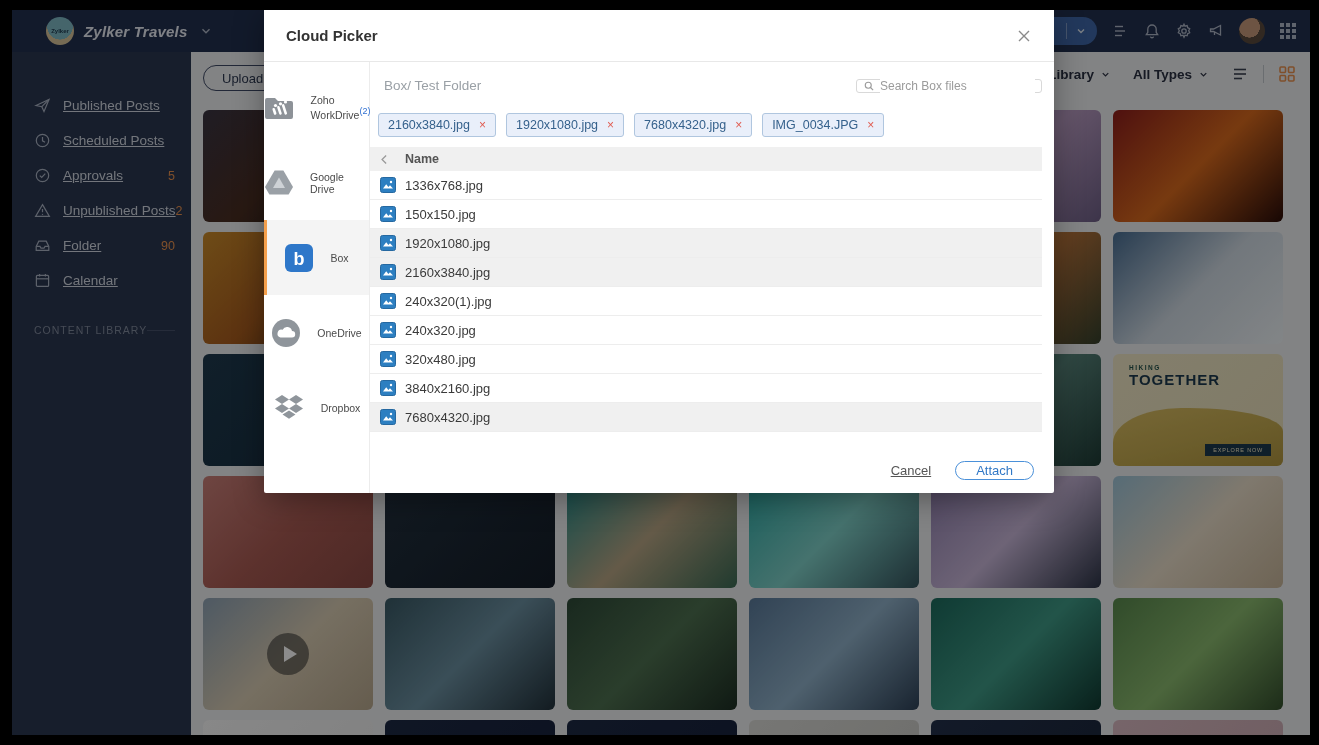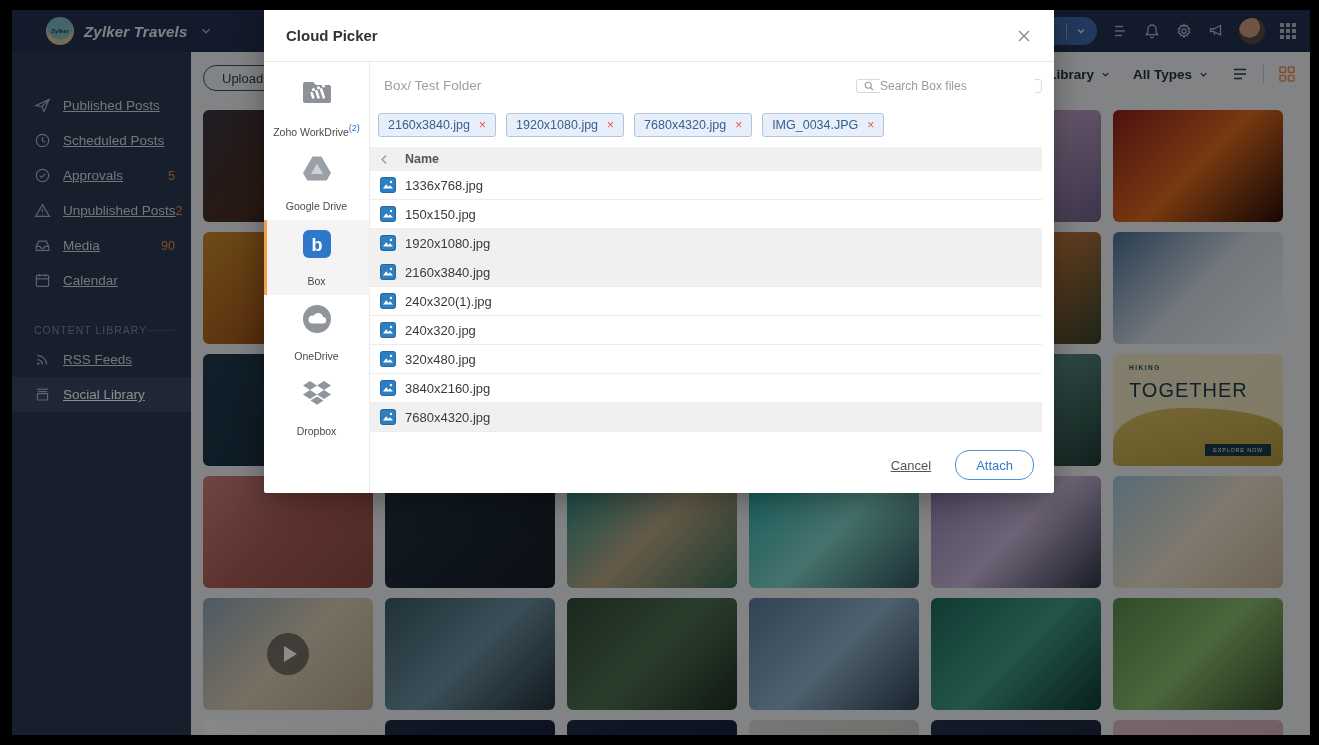--- a/index.html
+++ b/index.html
@@ -63,41 +63,41 @@
   .thumb { position:absolute; width:170px; height:112px; border-radius:6px; overflow:hidden; }
   .play-ov { position:absolute; left:50%; top:50%; transform:translate(-50%,-50%);
              width:42px; height:42px; border-radius:50%; background:rgba(40,40,40,.55);
              display:flex; align-items:center; justify-content:center; }
   .play-tri { width:0; height:0; border-left:13px solid #fff; border-top:8px solid transparent;
               border-bottom:8px solid transparent; margin-left:4px; }
   .card-caption { position:absolute; right:10px; top:52px; color:#c9b08a;
                   font-family:"DejaVu Serif", serif; font-style:italic; font-size:15px; }
   .poster { position:absolute; inset:0; padding:10px 0 0 16px; }
   .poster .kick { color:#23514a; font-size:6.5px; font-weight:bold; letter-spacing:1.5px; }
-  .poster .ttl { color:#1d3a4e; font-size:20px; font-weight:normal; letter-spacing:1px;margin-top:8px; }
+  .poster .ttl { color:#1d3a4e; font-size:15px; font-weight:bold; letter-spacing:1px; }
   .poster .hills { position:absolute; left:0; right:0; bottom:0; height:58px;
                    background:linear-gradient(165deg,#d8bc62 0%, #c2a84e 60%, #b09540 100%);
                    border-radius:40% 55% 0 0/ 60% 40% 0 0; }
   .poster .pbtn { position:absolute; right:12px; bottom:10px; background:#1d3a4e;
                   color:#efe6c6; font-size:5.5px; letter-spacing:.8px; padding:3px 8px; }
 
   
   #overlay { position:absolute; inset:0; background:rgba(0,0,0,.45); z-index:5; }
 
   
   #modal { position:absolute; left:252px; top:0; width:790px; height:483px; background:#fff;
            z-index:10; box-shadow:0 6px 30px rgba(0,0,0,.35); border-radius:0 0 2px 2px;
            display:flex; flex-direction:column; }
   #modal-header { height:52px; border-bottom:1px solid #e8e8e8; display:flex;
                   align-items:center; padding:0 22px; flex:none; }
   #modal-title { font-size:15px; font-weight:bold; color:#333; }
   #modal-close { margin-left:auto; width:16px; height:16px; color:#8a8a8a; cursor:pointer; }
   #modal-body { flex:1; display:flex; min-height:0; }
   #services { width:106px; border-right:1px solid #ececec; flex:none; padding-top:8px; }
-  .service { height:75px; display:flex; flex-direction:column; align-items:center;
+  .service { height:75px; display:flex; flex-direction:row; align-items:center;
              justify-content:center; gap:16px; cursor:pointer; position:relative; }
   .service.active { background:#f4f4f4; }
   .service.active::before { content:""; position:absolute; left:0; top:0; bottom:0;
                             width:3px; background:#f5a04c; }
   .svc-icon { height:30px; display:flex; align-items:center; justify-content:center; }
   .svc-label { font-size:10.5px; color:#4a4a4a; }
   .svc-label sup { color:#2f6fd1; font-size:9px; }
   #picker-main { flex:1; position:relative; padding:0 12px 0 0; min-width:0; }
   #picker-top { display:flex; align-items:center; margin:16px 0 0 14px; }
   #breadcrumb { color:#9aa0a6; font-size:13.5px; }
@@ -117,21 +117,21 @@
   #table-header .back-ic { width:13px; height:13px; color:#9a9a9a; cursor:pointer; }
   #table-header .col-name { font-size:12.5px; color:#555; font-weight:bold; }
   .file-row { height:29px; display:flex; align-items:center; gap:9px; padding-left:10px;
               border-bottom:1px solid #ededed; cursor:pointer; }
   .file-row.selected { background:#f0f0f0; }
   .file-ic { width:16px; height:16px; flex:none; }
   .file-name { font-size:13px; color:#3a3a3a; }
   #modal-footer { position:absolute; right:20px; bottom:13px; display:flex;
                   align-items:center; gap:24px; }
   #cancel-link { font-size:13px; color:#555; text-decoration:underline; cursor:pointer; }
-  #attach-btn { height:30px; padding:0 20px; border:1px solid #4a90d9; border-radius:14px;
+  #attach-btn { height:19px; padding:0 20px; border:1px solid #4a90d9; border-radius:14px;
                 background:#fff; color:#3178c6; font-size:13px; display:flex;
                 align-items:center; cursor:pointer; }
 </style>
 </head>
 <body>
 
 <div id="app">
 
   <div id="thumb-grid">
       <div class="thumb" style="left: 191px; top: 100px; background: linear-gradient(135deg, rgb(58, 52, 66), rgb(74, 46, 34), rgb(29, 26, 22));"></div>
@@ -281,60 +281,38 @@
           <span class="sb-label">Unpublished Posts</span>
           <span class="sb-badge">2</span>
         </div>
         <div class="sb-item">
           <span class="sb-icon">
             <svg viewBox="0 0 17 17" width="17" height="17" fill="none" stroke="currentColor" stroke-width="1.2">
               <path d="M2.2 9.4 L4.8 4.2 H12.2 L14.8 9.4 V13.4 H2.2 Z"></path>
               <path d="M2.2 9.4 H6 L7 11.2 H10 L11 9.4 H14.8"></path>
             </svg>
           </span>
-          <span class="sb-label">Media</span>
+          <span class="sb-label">Folder</span>
           <span class="sb-badge">90</span>
         </div>
         <div class="sb-item">
           <span class="sb-icon">
             <svg viewBox="0 0 17 17" width="17" height="17" fill="none" stroke="currentColor" stroke-width="1.2">
               <rect x="2.4" y="3.4" width="12.2" height="11" rx="1"></rect>
               <path d="M2.4 6.8 H14.6"></path>
               <path d="M5.6 2 v2.6 M11.4 2 v2.6"></path>
             </svg>
           </span>
           <span class="sb-label">Calendar</span>
         </div>
       </div>
     <div class="sb-section">
       <span>CONTENT LIBRARY</span>
       <span class="rule"></span>
     </div>
-    <div id="sb-library">
-        <div class="sb-item">
-          <span class="sb-icon">
-            <svg viewBox="0 0 17 17" width="17" height="17" fill="none" stroke="currentColor" stroke-width="1.3">
-              <path d="M3.4 8.6 a5 5 0 0 1 5 5"></path>
-              <path d="M3.4 4.4 a9.2 9.2 0 0 1 9.2 9.2"></path>
-              <circle cx="4.3" cy="12.7" r="1.2" fill="currentColor" stroke="none"></circle>
-            </svg>
-          </span>
-          <span class="sb-label">RSS Feeds</span>
-        </div>
-        <div class="sb-item active">
-          <span class="sb-icon">
-            <svg viewBox="0 0 17 17" width="17" height="17" fill="none" stroke="currentColor" stroke-width="1.2">
-              <path d="M3 3.2 H14"></path>
-              <path d="M3.8 5.6 H13.2"></path>
-              <rect x="3.4" y="7.6" width="10.2" height="6.4" rx="0.8"></rect>
-            </svg>
-          </span>
-          <span class="sb-label">Social Library</span>
-        </div>
-      </div>
   </div>
 
   <div id="content-toolbar">
     <div class="upload-btn">Upload Media</div>
     <div class="filters">
       <div class="filter">
         <span>All Library</span>
         <svg viewBox="0 0 16 16" width="11" height="11" fill="none" stroke="#2a3142" stroke-width="1.8">
             <path d="M4 6 L8 10 L12 6"></path>
           </svg>

